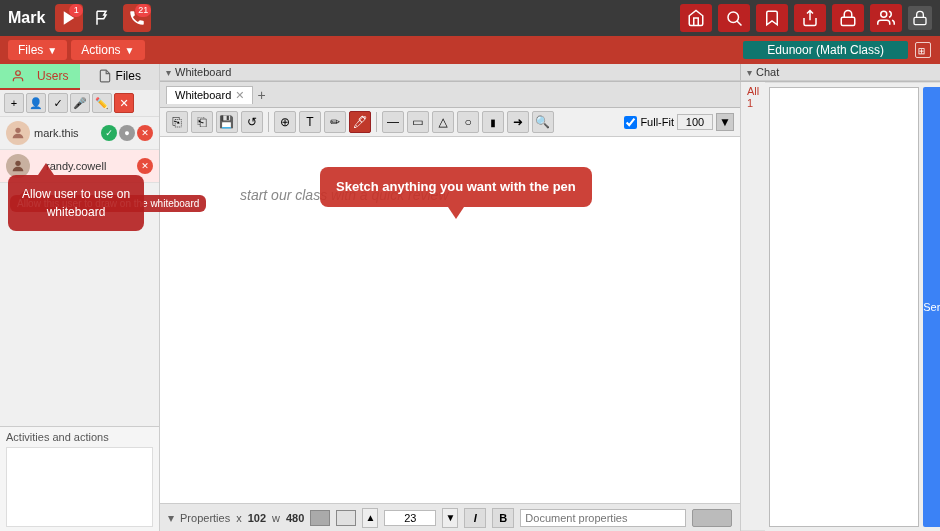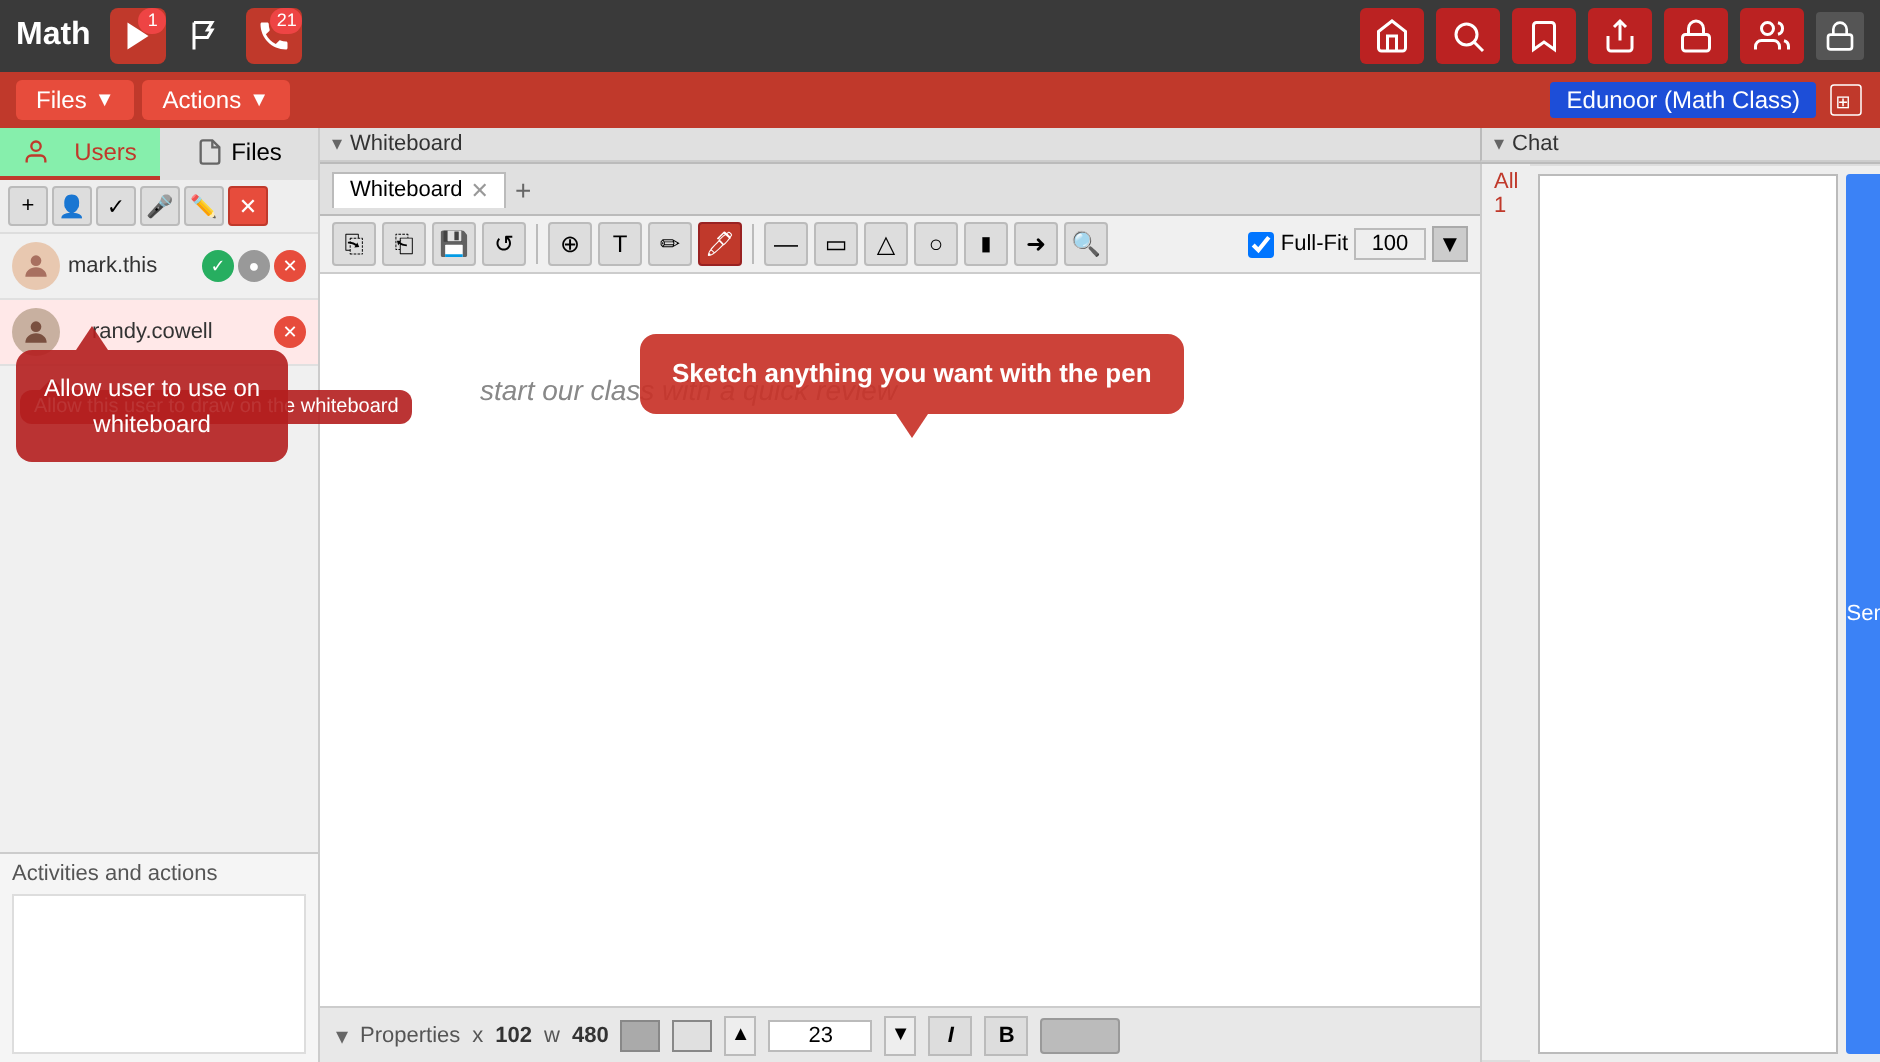--- a/index.html
+++ b/index.html
@@ -12,21 +12,21 @@
     .badge { position: absolute; top: 0; right: 0; background: #e44; color: white; font-size: 9px; border-radius: 8px; padding: 0 3px; min-width: 14px; text-align: center; line-height: 13px; }
     .top-icons-right { margin-left: auto; display: flex; gap: 6px; align-items: center; }
     .nav-icon { width: 32px; height: 28px; display: flex; align-items: center; justify-content: center; background: #b22; border-radius: 3px; cursor: pointer; }
     .nav-icon svg { width: 18px; height: 18px; fill: white; }
 
     
     #menu-bar { background: #c0392b; height: 28px; display: flex; align-items: center; padding: 0 8px; gap: 4px; }
     .menu-btn { background: #e74c3c; color: white; border: none; padding: 3px 10px; border-radius: 3px; cursor: pointer; font-size: 12px; display: flex; align-items: center; gap: 4px; }
     .menu-btn .arrow { font-size: 10px; }
     .menu-bar-right { margin-left: auto; color: white; font-size: 12px; display: flex; align-items: center; gap: 6px; }
-    .red-box { background: #1d4ed8; padding: 2px 8px; border-radius: 2px; }
+    .red-box { background: #0f766e; padding: 2px 24px; border-radius: 2px; }
 
     
     #main { display: flex; height: calc(531px - 64px); }
 
     
     #sidebar { width: 160px; background: #f0f0f0; border-right: 1px solid #ccc; display: flex; flex-direction: column; }
     .sidebar-tabs { display: flex; background: #e0e0e0; }
     .sidebar-tab { flex: 1; padding: 5px 0; text-align: center; font-size: 12px; cursor: pointer; border-bottom: 2px solid transparent; display: flex; align-items: center; justify-content: center; gap: 4px; }
     .sidebar-tab.active { background: #86efac; border-bottom: 2px solid #c0392b; color: #c0392b; gap: 12px; }
     .sidebar-tab svg { width: 14px; height: 14px; }
@@ -106,21 +106,21 @@
     .chat-send { background: #3b82f6; color: white; border: none; padding: 4px 0; font-size: 11px; cursor: pointer; border-radius: 2px; }
 
     
     .panel-header { background: #e0e0e0; padding: 2px 6px; font-size: 11px; color: #333; border-bottom: 1px solid #ccc; display: flex; align-items: center; gap: 4px; }
     .panel-chevron { font-size: 10px; color: #666; }
   </style>
 </head>
 <body>
 
 <div id="top-bar">
-  <span style="color:white;font-weight:bold;font-size:16px;margin-right:4px;">Math</span>
+  <span style="color:white;font-weight:bold;font-size:16px;margin-right:4px;">Mark</span>
 
   <div class="top-icon" style="background:#c0392b;">
     <svg viewBox="0 0 24 24">
         <polygon points="5,3 19,12 5,21" fill="white"></polygon>
       </svg>
     <span class="badge">1</span>
   </div>
 
   <div class="top-icon">
     <svg viewBox="0 0 24 24">
@@ -342,20 +342,21 @@
           <span class="prop-val">102</span>
           <span class="prop-label">w</span>
           <span class="prop-val">480</span>
           <div class="prop-swatch"></div>
           <div class="prop-swatch-light"></div>
           <div class="arrow-btn">▲</div>
           <input class="prop-input" type="text" value="23" style="">
           <div class="arrow-btn">▼</div>
           <div class="prop-btn active" style="font-style:italic;">I</div>
           <div class="prop-btn active" style="font-weight:bold;">B</div>
+          <input class="prop-text-input" type="text" placeholder="Document properties" style="">
           <div style="width:40px;height:18px;background:#bbb;border:1px solid #999;cursor:pointer;border-radius:2px;"></div>
         </div>
       </div>
 
       <div id="chat">
         <div class="chat-tabs">
           <span>All 1</span>
         </div>
         <div class="chat-messages"></div>
         <div class="chat-footer">

